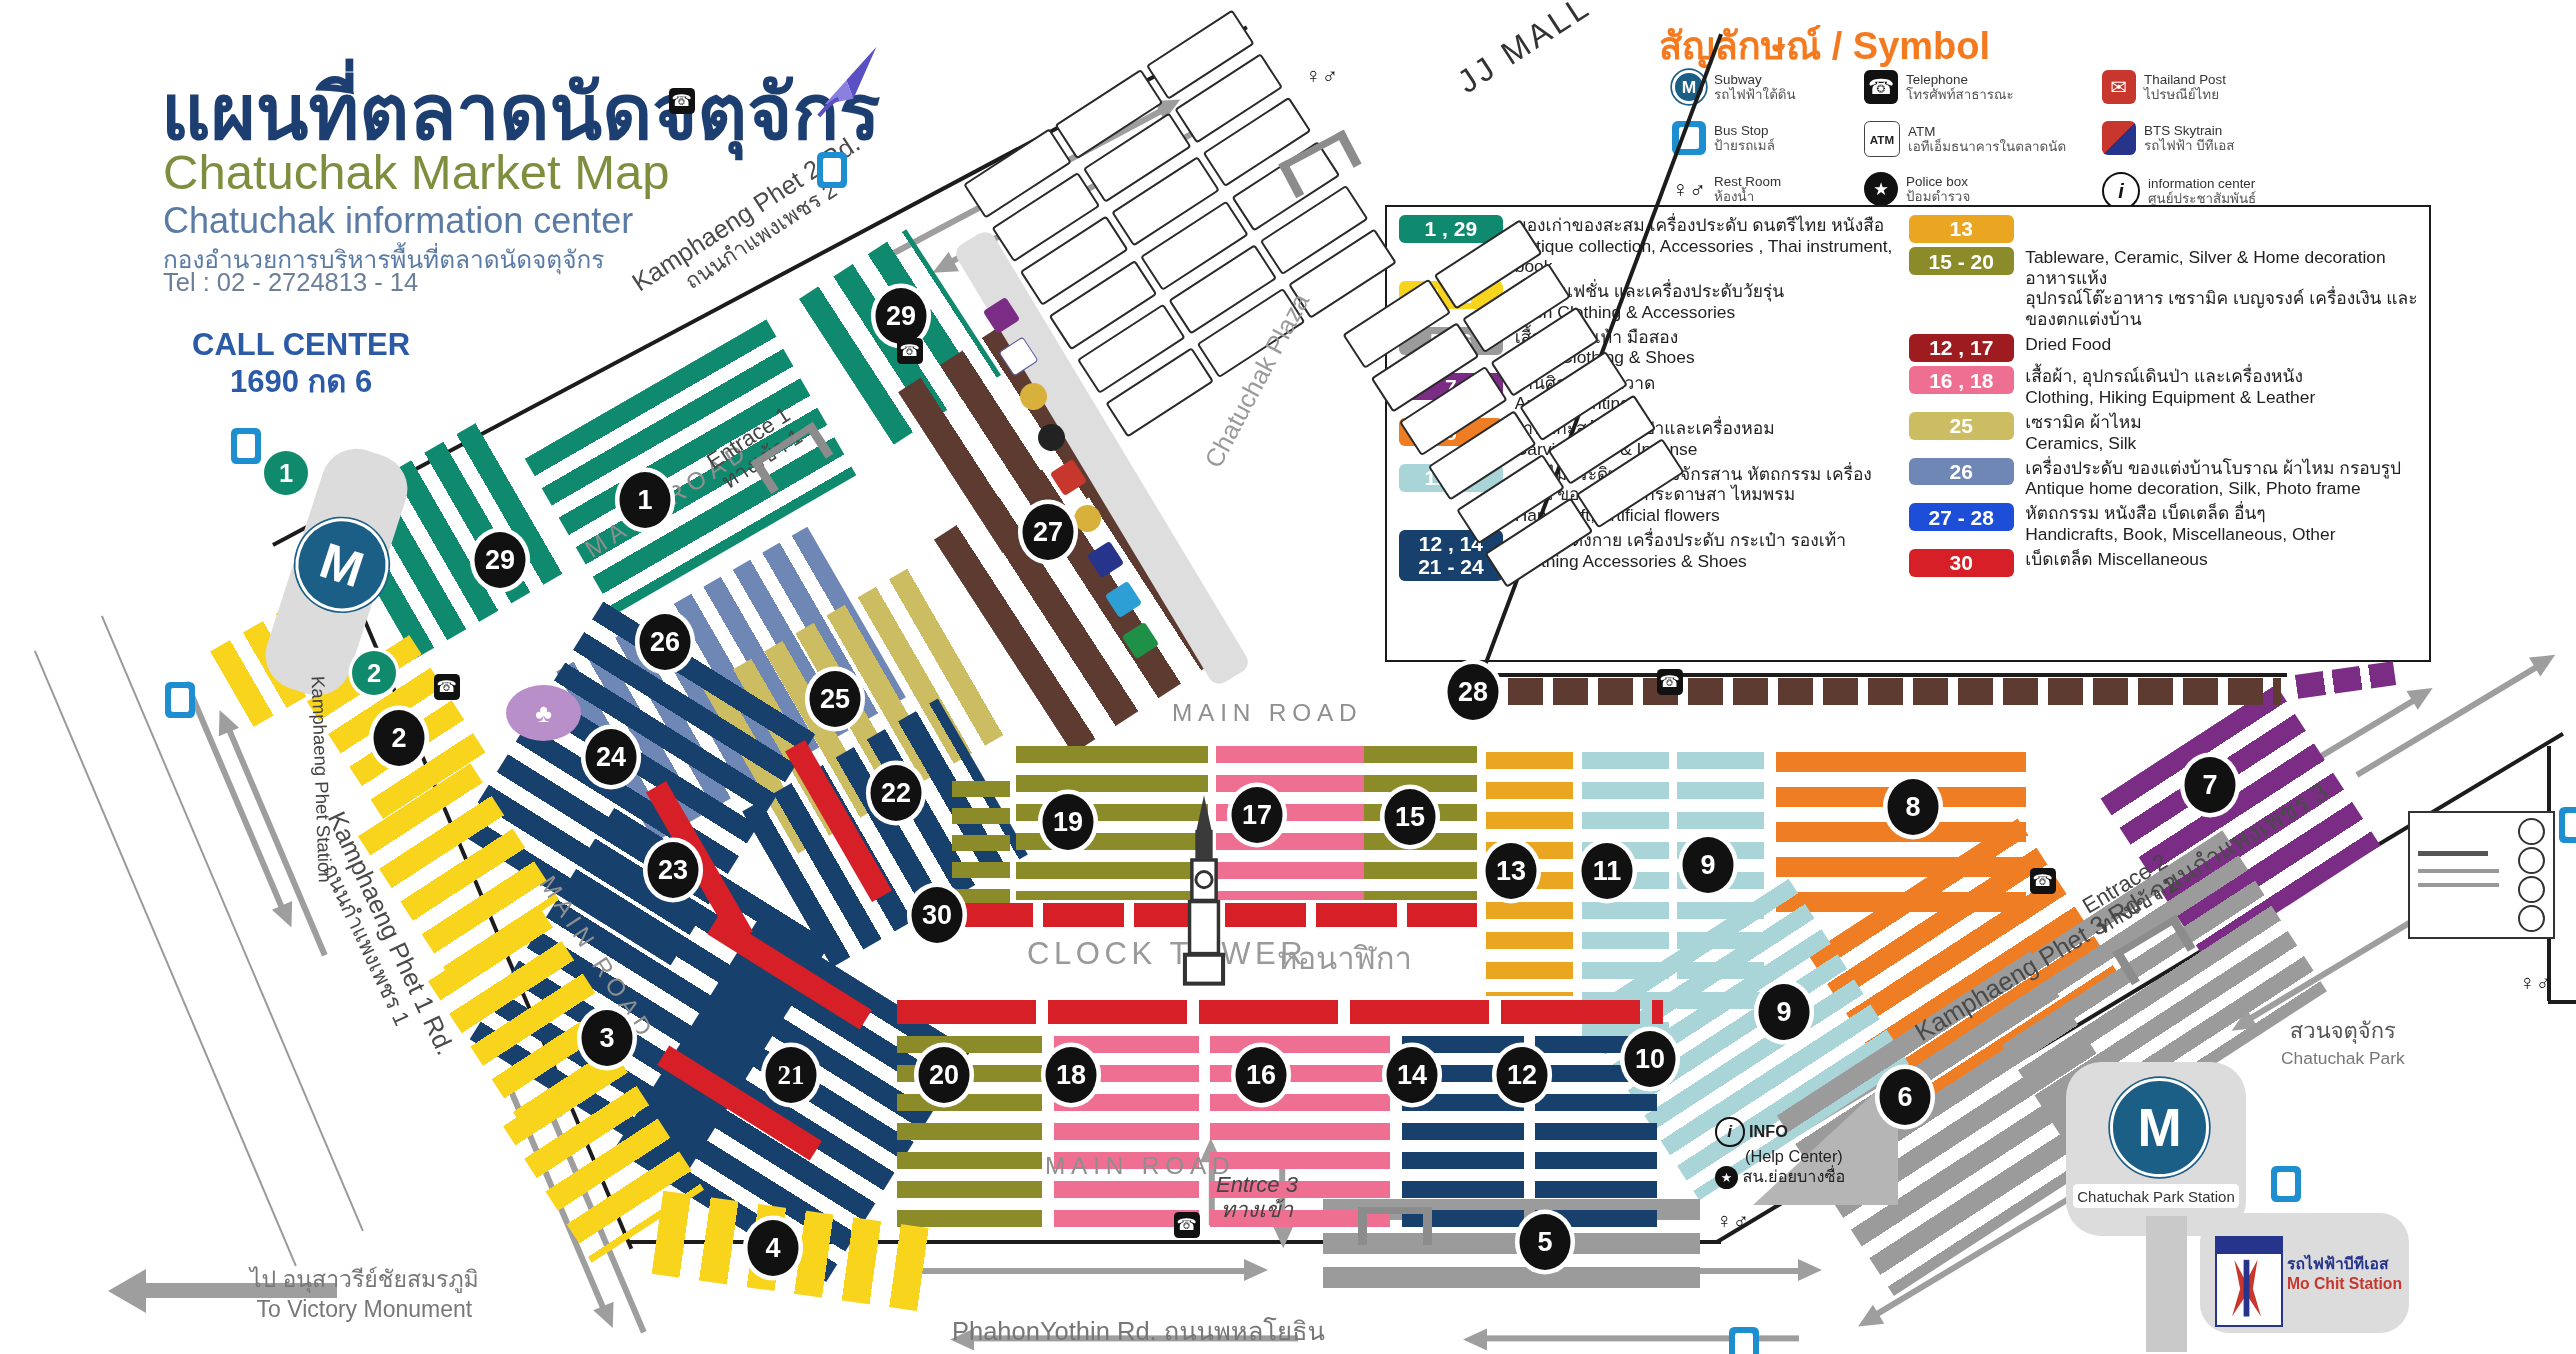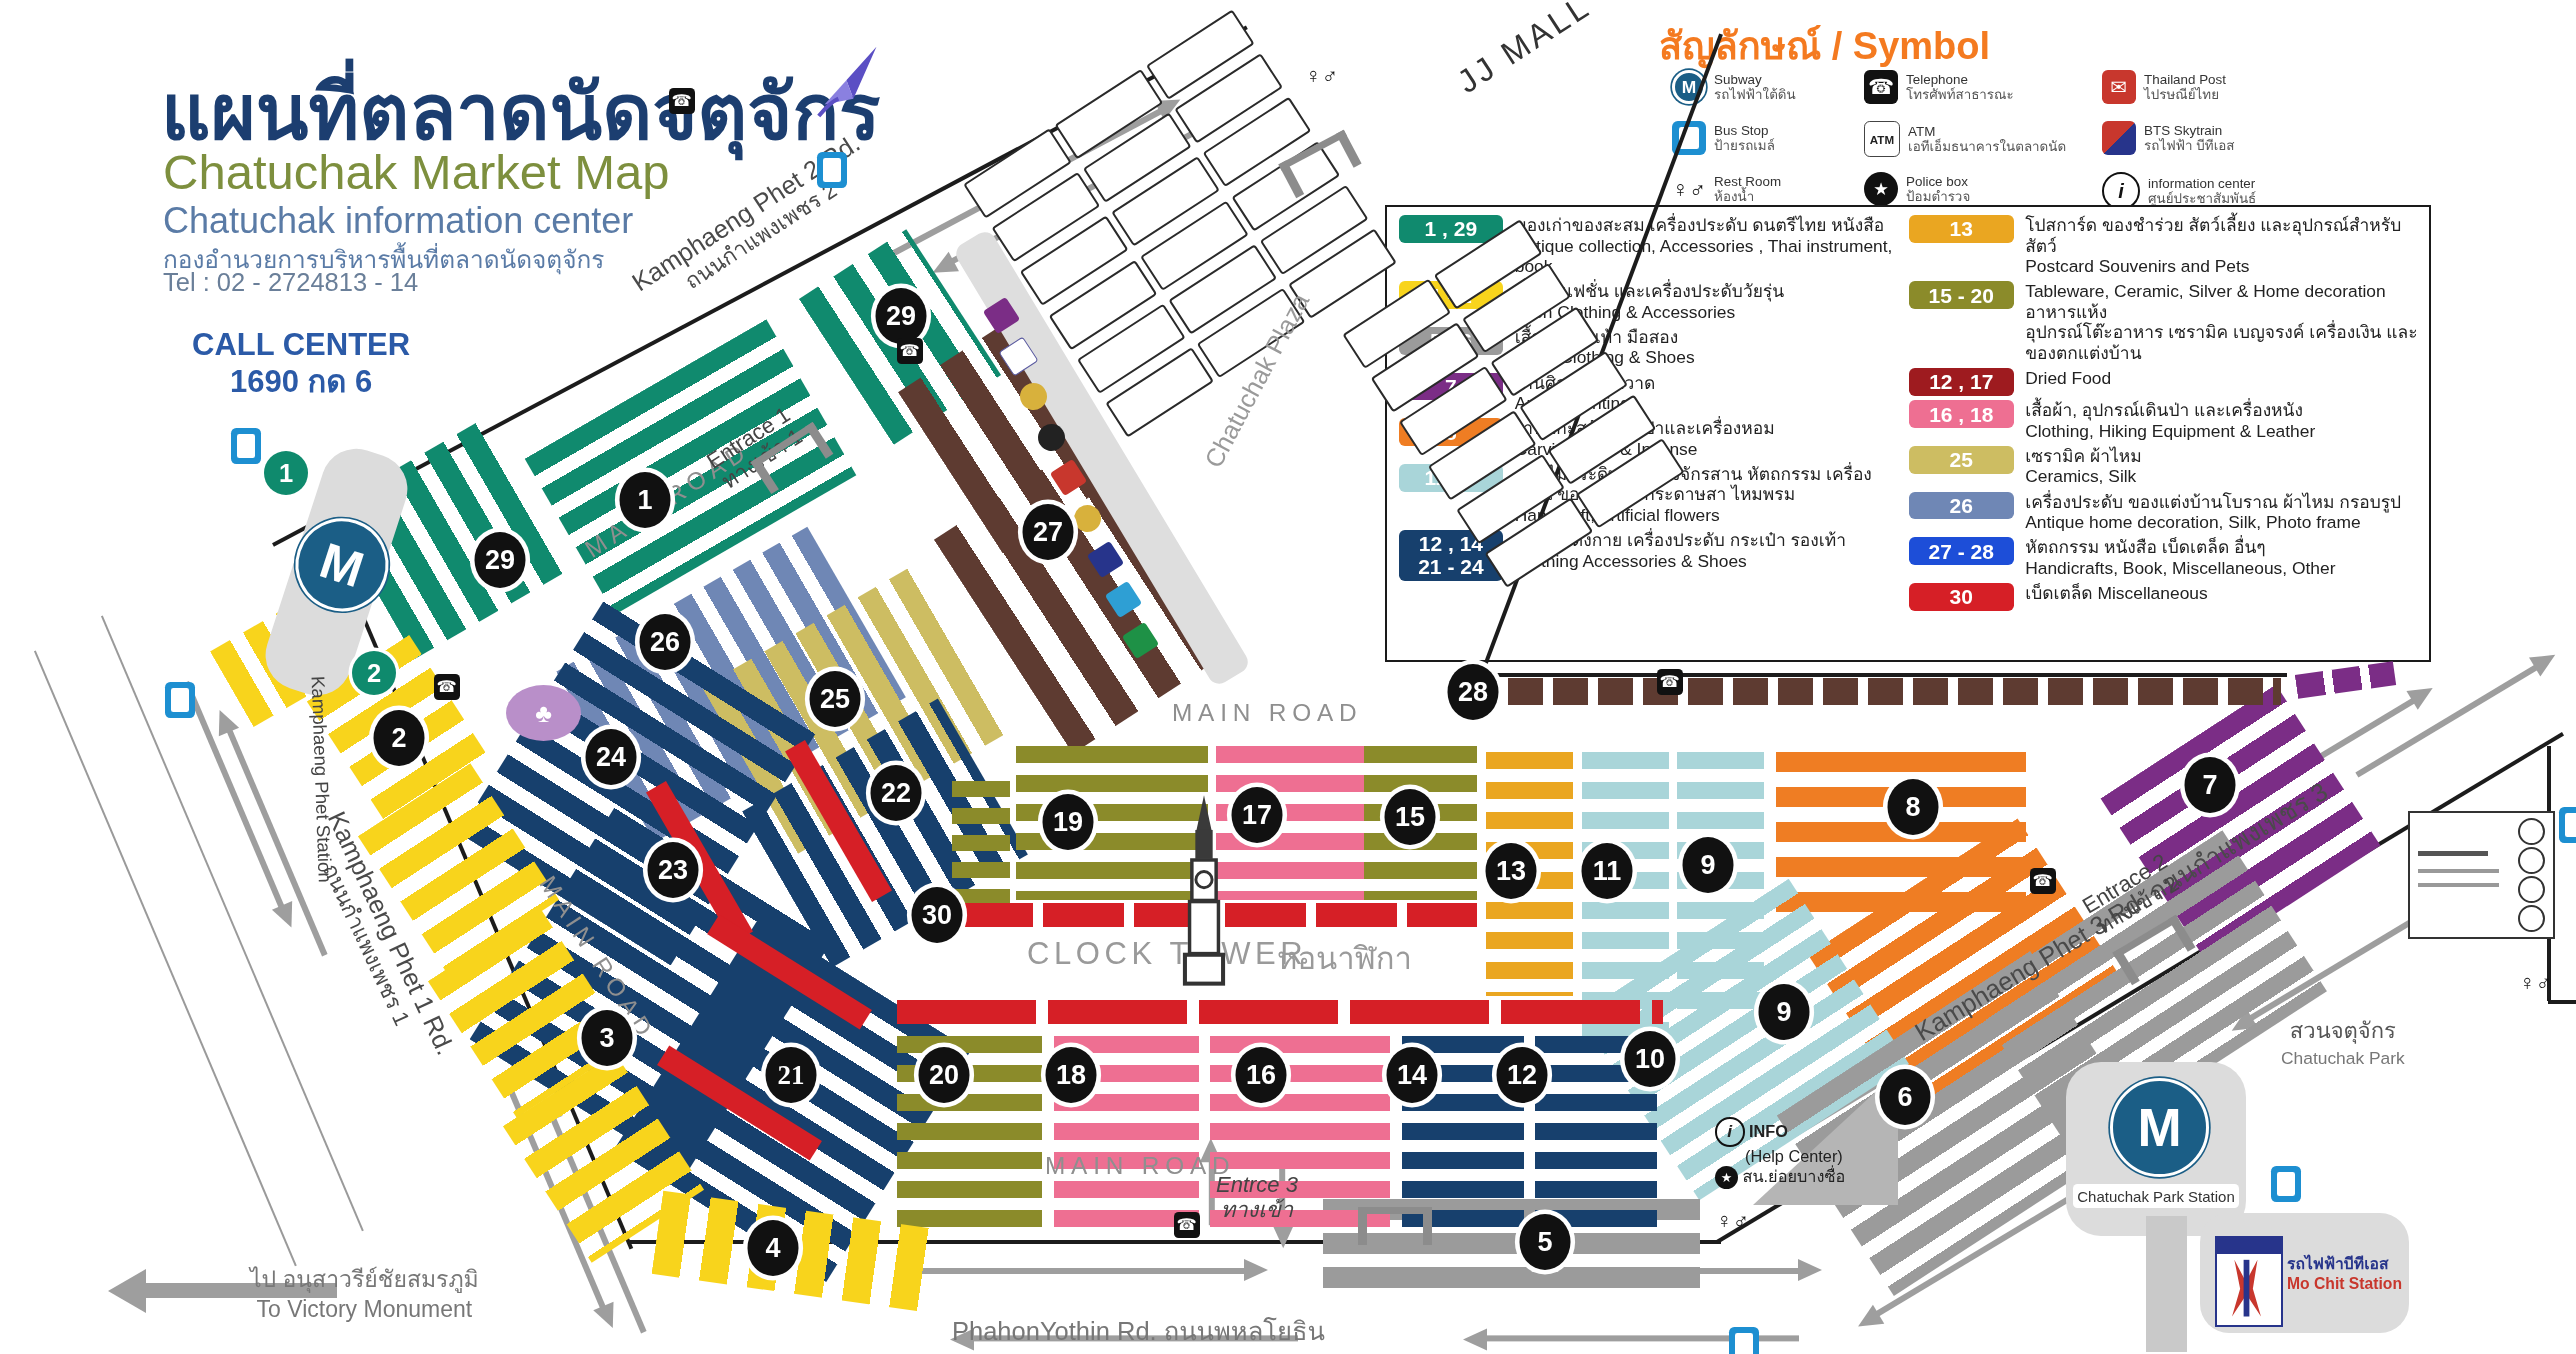--- a/index.html
+++ b/index.html
@@ -221,24 +221,20 @@
           <div class="lg-txt">
             <div>เครื่องแต่งกาย เครื่องประดับ กระเป๋า รองเท้า</div>
             <div>Clothing  Accessories &amp; Shoes</div>
           </div>
         </div>
       </div>
     <div class="lg-col" id="lg-right" style="left:522px;width:511px;">
         <div class="lg-item">
           <div class="lg-chip" style="background: rgb(234, 166, 33);">
             <div>13</div>
-          </div>
-          <div class="lg-txt">
-            <div>โปสการ์ด ของชำร่วย สัตว์เลี้ยง และอุปกรณ์สำหรับสัตว์</div>
-            <div>Postcard Souvenirs and Pets</div>
           </div>
         </div>
         <div class="lg-item">
           <div class="lg-chip" style="background: rgb(139, 139, 42);">
             <div>15 - 20</div>
           </div>
           <div class="lg-txt">
             <div>Tableware, Ceramic, Silver &amp; Home decoration อาหารแห้ง</div>
             <div>อุปกรณ์โต๊ะอาหาร เซรามิค เบญจรงค์ เครื่องเงิน และของตกแต่งบ้าน</div>
           </div>

